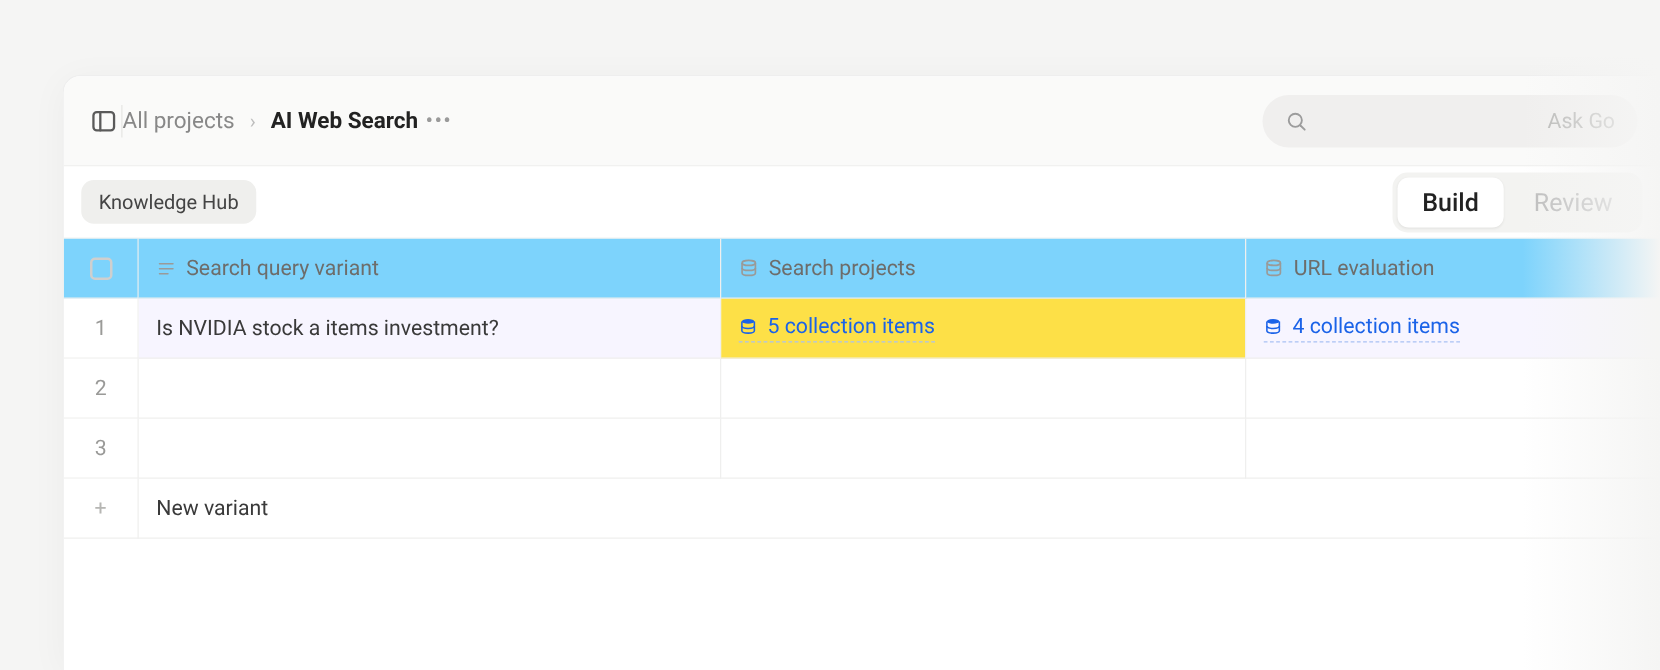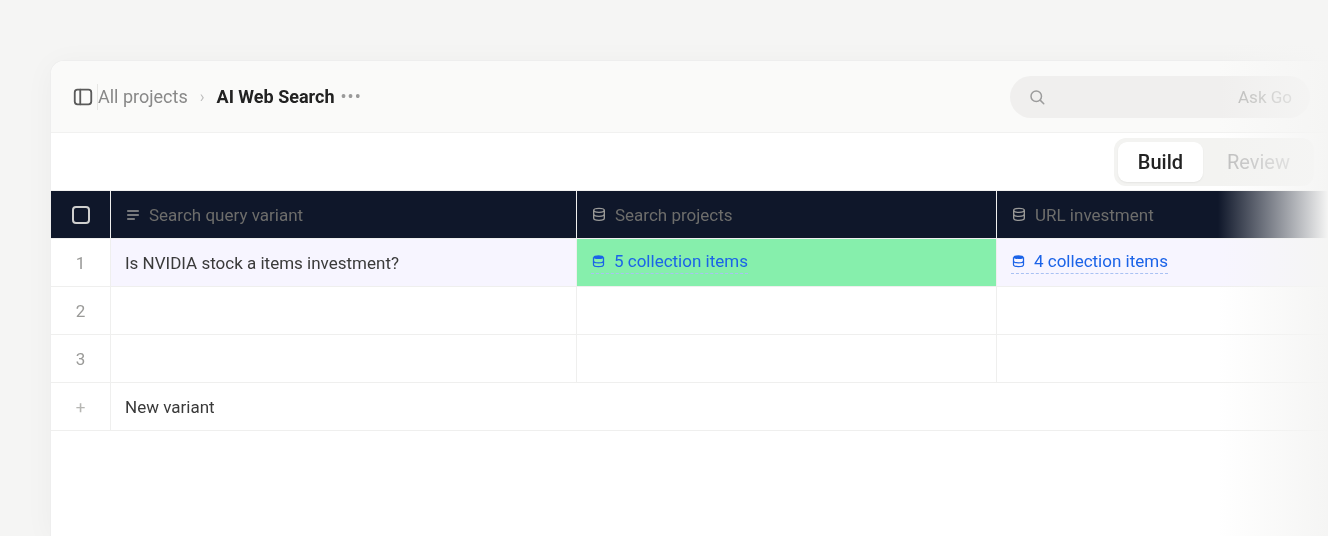--- a/index.html
+++ b/index.html
@@ -117,21 +117,21 @@
     border-right: 1px solid #efefee;
     display: flex;
     align-items: center;
     height: 48px;
     padding: 0 14px;
     font-size: 17px;
     color: #3a3a3a;
   }
   .th {
     color: #6d6d6b;
-    background: #0f172a;
+    background: #7dd3fc;
     font-weight: 400;
     gap: 8px;
   }
   .col-num { justify-content: center; padding: 0; color: #9a9a98; border-right: 1px solid #efefee; }
   .td.col-num { background: #ffffff; }
   .link {
     color: #1b63e8;
     display: inline-flex;
     align-items: center;
     gap: 8px;
@@ -178,20 +178,21 @@
     <div class="searchbox">
       <svg width="18" height="18" viewBox="0 0 24 24" fill="none" stroke="#9c9c9c" stroke-width="2" stroke-linecap="round">
           <circle cx="11" cy="11" r="7"></circle>
           <line x1="21" y1="21" x2="16.5" y2="16.5"></line>
         </svg>
       <span class="ph">Ask Go</span>
     </div>
   </div>
 
   <div class="subheader">
+    <div class="pill">Knowledge Hub</div>
     <div class="sub-spacer"></div>
     <div class="seg">
       <div class="seg-item active">Build</div>
       <div class="seg-item">Review</div>
     </div>
   </div>
 
   <div class="table">
 
     <div class="th col-num">
@@ -212,26 +213,26 @@
           <path d="M4 11v6c0 1.66 3.58 3 8 3s8-1.34 8-3v-6"></path>
         </svg>
       <span>Search projects</span>
     </div>
     <div class="th" style="border-right:none;">
       <svg class="hicon" width="16" height="16" viewBox="0 0 24 24" fill="none" stroke="currentColor" stroke-width="2">
           <ellipse cx="12" cy="5" rx="8" ry="3"></ellipse>
           <path d="M4 5v6c0 1.66 3.58 3 8 3s8-1.34 8-3V5"></path>
           <path d="M4 11v6c0 1.66 3.58 3 8 3s8-1.34 8-3v-6"></path>
         </svg>
-      <span>URL investment</span>
+      <span>URL evaluation</span>
     </div>
 
     <div class="td col-num">1</div>
     <div class="td row-active" style="background:#f7f5ff;">Is NVIDIA stock a items investment?</div>
-    <div class="td" style="background:#86efac;">
+    <div class="td" style="background:#fde047;">
       <span class="link">
         <svg class="dbicon" width="15" height="15" viewBox="0 0 24 24" fill="currentColor">
             <ellipse cx="12" cy="5" rx="8" ry="3"></ellipse>
             <path d="M4 5v6c0 1.66 3.58 3 8 3s8-1.34 8-3V5" fill="none" stroke="currentColor" stroke-width="2"></path>
             <path d="M4 11v6c0 1.66 3.58 3 8 3s8-1.34 8-3v-6" fill="none" stroke="currentColor" stroke-width="2"></path>
           </svg>
         <span>5 collection items</span>
       </span>
     </div>
     <div class="td" style="background:#f7f5ff;border-right:none;">

